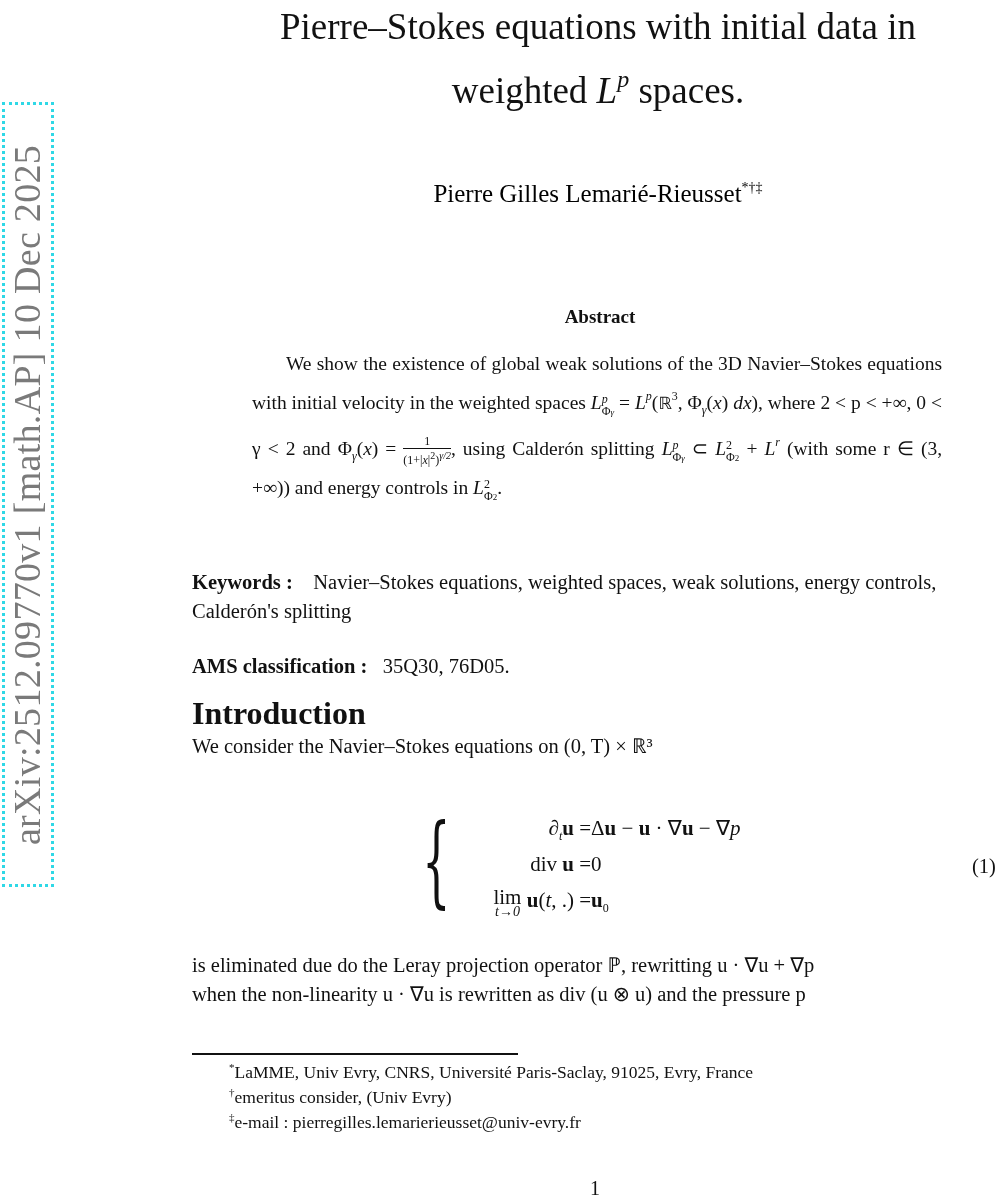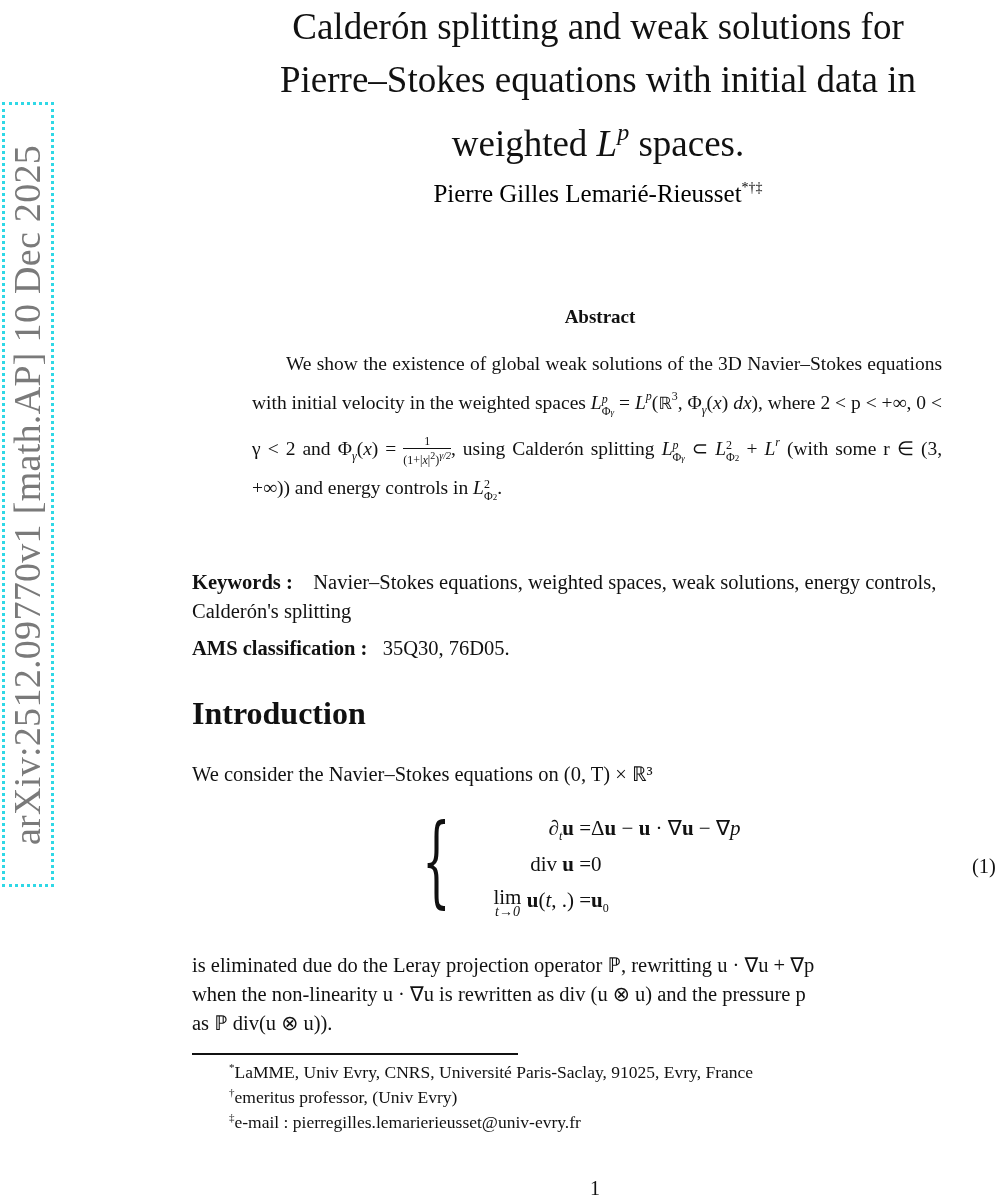--- a/index.html
+++ b/index.html
@@ -30,26 +30,26 @@
   .m { font-style:italic; }
   .sub { font-size:12px; vertical-align:-5px; }
   .sup { font-size:12px; vertical-align:9px; }
   .frac { display:inline-block; vertical-align:middle; text-align:center; font-size:12px; line-height:14px; }
   .frac .num { display:block; border-bottom:1.5px solid #111; padding:0 2px; }
   .frac .den { display:block; }
 
   .body-text { position:absolute; left:192px; width:808px;
            font-family:"Liberation Serif",serif; font-size:20.5px; line-height:29px; }
   #keywords { top:532px;margin-top:36px; }
-  #ams { top:634px; }
+  #ams { top:652px; }
   b.label { font-weight:bold; }
 
   #intro-heading { position:absolute; left:192px; top:695px;
            font-family:"Liberation Serif",serif; font-weight:bold; font-size:32px; }
-  #intro-p1 { top:760px; }
+  #intro-p1 { top:732px; }
 
   
   #eq { position:absolute; left:422px; top:812px; width:400px; height:115px;
         font-family:"Liberation Serif",serif; font-size:21px; }
   #brace { position:absolute; left:0px; top:-6px; font-size:100px; line-height:110px;
            font-family:"DejaVu Serif",serif; font-weight:200; transform:scaleX(0.45); transform-origin:left top; }
   .eqrow { position:absolute; white-space:nowrap; }
   .lhs { position:absolute; text-align:right; width:152px; left:0; }
   .rhs { position:absolute; left:152px; }
   #eqnum { position:absolute; left:972px; top:855px; font-family:"Liberation Serif",serif; font-size:20.5px; }
@@ -66,21 +66,20 @@
 
   #page-number { position:absolute; left:590px; top:1177px; font-family:"Liberation Serif",serif; font-size:20px; }
 </style>
 </head>
 <body>
 
 <div id="stamp"></div>
 <div id="stamp-text">arXiv:2512.09770v1  [math.AP]  10 Dec 2025</div>
 
 <div id="title">
-  <div>Calderón splitting and weak solutions for</div>
   <div>Pierre–Stokes equations with initial data in</div>
   <div><span>weighted </span><span class="m">L</span><span class="m" style="font-size:24px;vertical-align:16px;">p</span><span> spaces.</span></div>
 </div>
 
 <div id="author"><span>Pierre Gilles Lemarié-Rieusset</span><sup class="fn">*†‡</sup></div>
 
 <div id="abstract-heading">Abstract</div>
 <div id="abstract-body"><span class="indent"></span><span>We show the existence of global weak solutions of the 3D Navier–Stokes equations with initial velocity in the weighted spaces </span><span><span class="m">L</span><span class="sub" style="display:inline-block;line-height:12px;vertical-align:-6px;"><span class="m" style="display:block;">p</span>Φ<span style="font-size:9px" class="m">γ</span></span> = <span class="m">L<span class="sup">p</span></span>(<span class="bb">ℝ</span><span class="sup">3</span>, Φ<span class="sub m">γ</span>(<span class="m">x</span>) <span class="m">dx</span>)</span><span>, where 2 &lt; p &lt; +∞, 0 &lt; γ &lt; 2 and </span><span>Φ<span class="sub m">γ</span>(<span class="m">x</span>) = <span class="frac"><span class="num">1</span><span class="den">(1+|<span class="m">x</span>|<sup>2</sup>)<sup class="m">γ/2</sup></span></span></span><span>, using Calderón splitting </span><span><span class="m">L</span><span class="sub" style="display:inline-block;line-height:12px;vertical-align:-6px;"><span class="m" style="display:block;">p</span>Φ<span style="font-size:9px" class="m">γ</span></span> ⊂ <span class="m">L</span><span class="sub" style="display:inline-block;line-height:12px;vertical-align:-6px;"><span style="display:block;">2</span>Φ<span style="font-size:9px">2</span></span> + <span class="m">L<span class="sup">r</span></span></span><span> (with some r ∈ (3, +∞)) and energy controls in </span><span><span class="m">L</span><span class="sub" style="display:inline-block;line-height:12px;vertical-align:-6px;"><span style="display:block;">2</span>Φ<span style="font-size:9px">2</span></span></span><span>.</span></div>
 
 <div id="keywords" class="body-text"><b class="label">Keywords :</b>&nbsp;&nbsp;&nbsp;&nbsp;<span>Navier–Stokes equations, weighted spaces, weak solutions, energy controls, Calderón's splitting</span></div>
@@ -103,21 +102,20 @@
   <div class="eqrow" style="top:76px;left:0;width:400px;">
     <span class="lhs"><span class="lim">lim<small>t→0</small></span> <b>u</b>(<span class="m">t</span>, .)</span>
     <span class="rhs">&nbsp;=<b>u</b><span class="sub">0</span></span>
   </div>
 </div>
 <div id="eqnum">(1)</div>
 
 <div id="intro-p2" class="body-text">
   <div>is eliminated due do the Leray projection operator ℙ, rewritting u · ∇u + ∇p</div>
   <div>when the non-linearity u · ∇u is rewritten as div (u ⊗ u) and the pressure p</div>
-  <div>as ℙ div(u ⊗ u)).</div>
 </div>
 
 <div id="footrule"></div>
 <div id="fn1" class="footnote"><span class="fmark">*</span><span>LaMME, Univ Evry, CNRS, Université Paris-Saclay, 91025, Evry, France</span></div>
-<div id="fn2" class="footnote"><span class="fmark">†</span><span>emeritus professor, (Univ Evry)</span></div>
+<div id="fn2" class="footnote"><span class="fmark">†</span><span>emeritus consider, (Univ Evry)</span></div>
 <div id="fn3" class="footnote"><span class="fmark">‡</span><span>e-mail : pierregilles.lemarierieusset@univ-evry.fr</span></div>
 
 <div id="page-number">1</div>
 
 </body></html>

